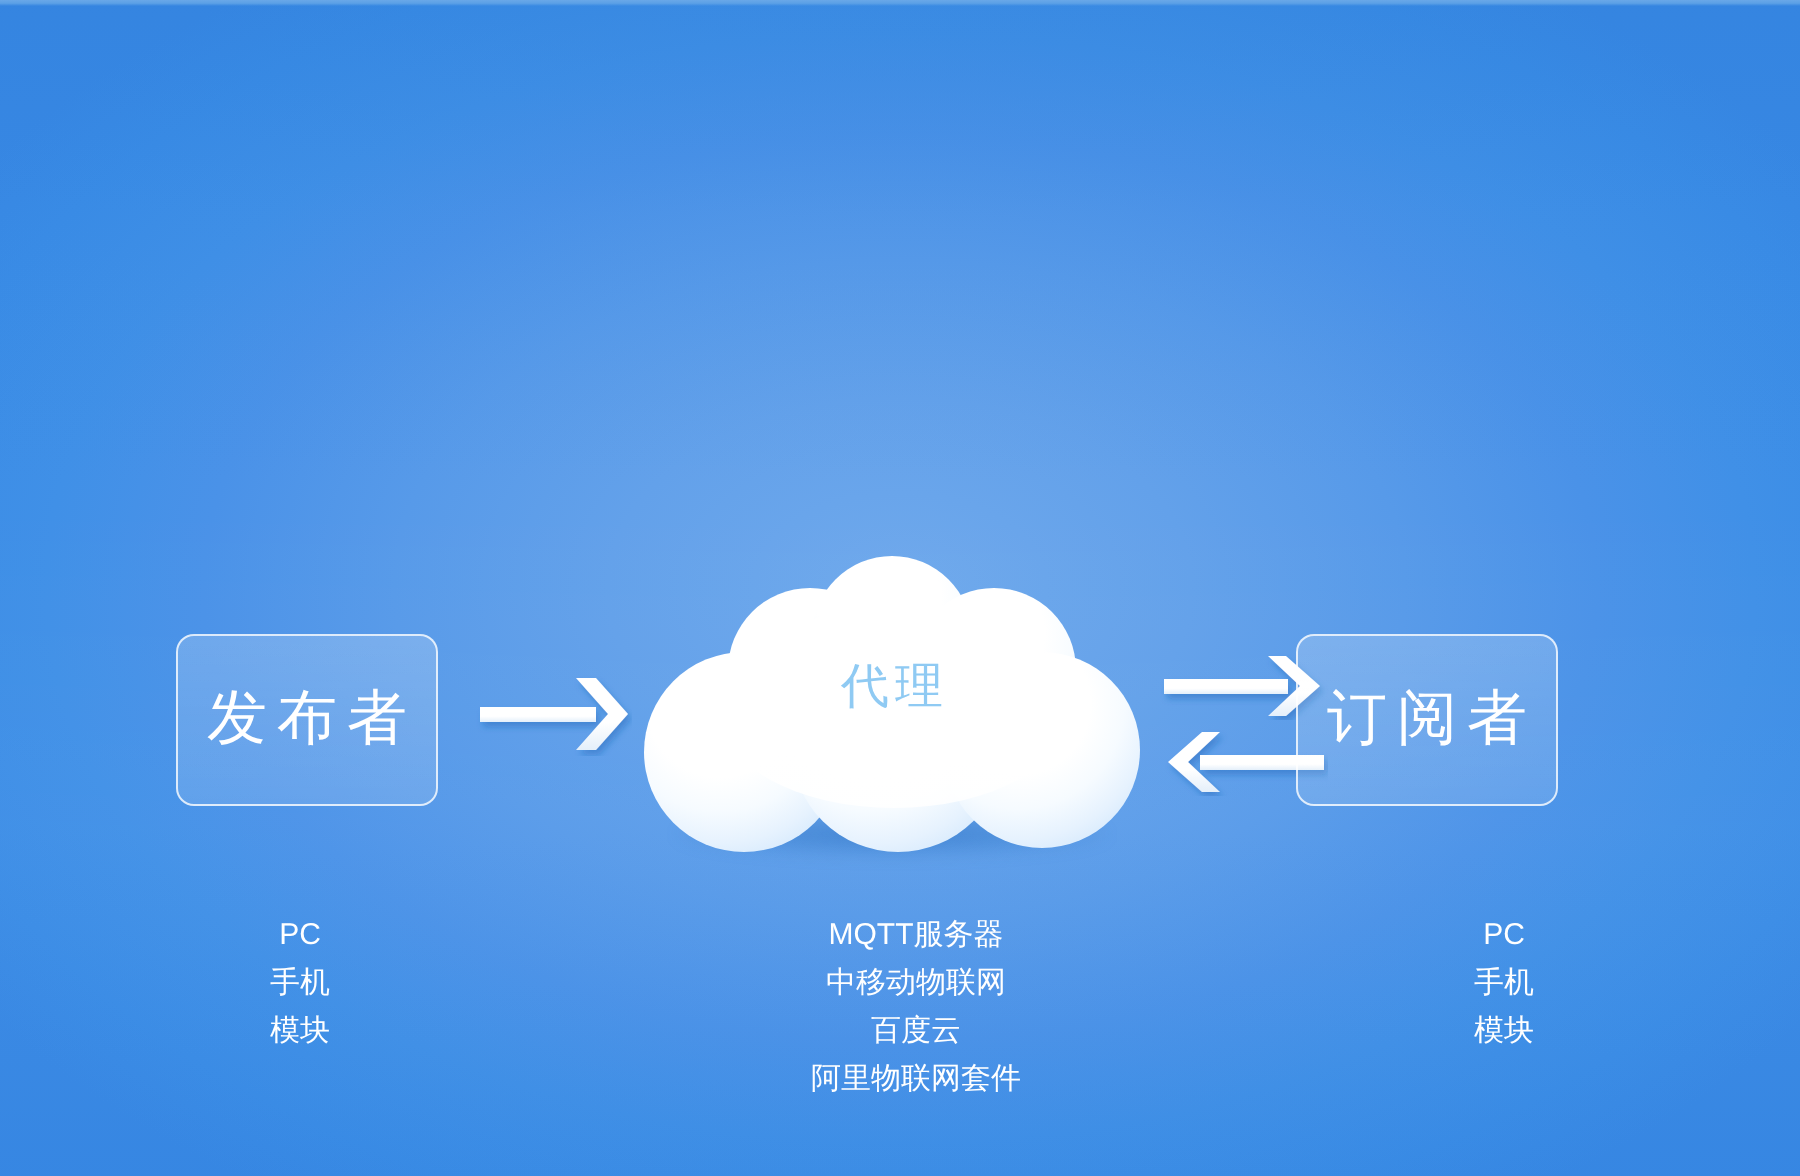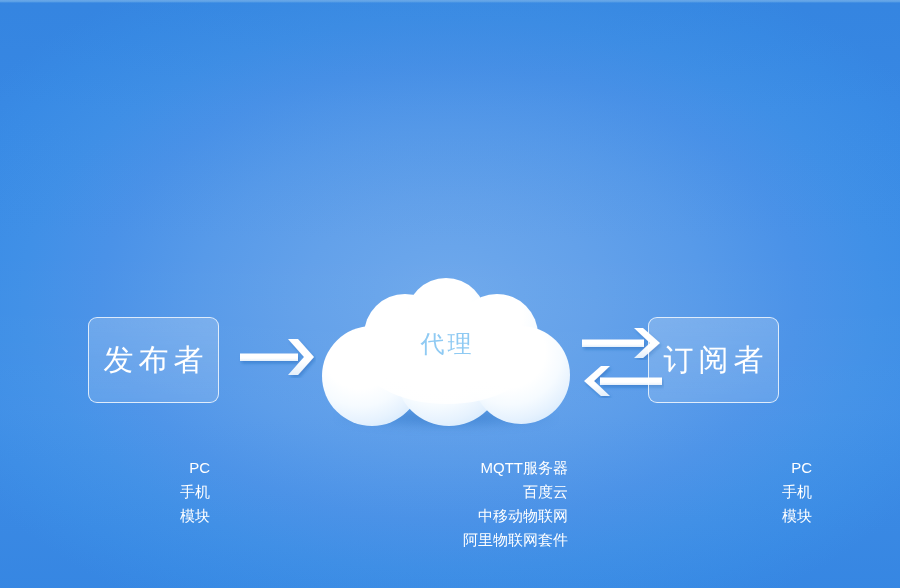--- a/index.html
+++ b/index.html
@@ -166,21 +166,21 @@
 
   
   .arrow { position: absolute; }
   #arrow-left-single  { left: 238px; top: 336px; width: 78px; height: 42px; }
   #arrow-right-top    { left: 580px; top: 326px; width: 84px; height: 34px; }
   #arrow-right-bottom { left: 580px; top: 364px; width: 84px; height: 34px; }
 
   
   .caption {
     position: absolute;
-    text-align: right;
+    text-align: center;
     color: #ffffff;
     font-size: 15px;
     line-height: 24px;
     white-space: nowrap;
   }
   .caption .cap-line { display: block; }
   #caption-left   { left: 90px;  top: 456px; width: 120px; }
   #caption-center { left: 348px; top: 456px; width: 220px; }
   #caption-right  { left: 692px; top: 456px; width: 120px; }
 </style>
@@ -271,22 +271,22 @@
   </div>
 
   <div class="caption" id="caption-left">
     <span class="cap-line">PC</span>
     <span class="cap-line">手机</span>
     <span class="cap-line">模块</span>
   </div>
 
   <div class="caption" id="caption-center">
     <span class="cap-line">MQTT服务器</span>
+    <span class="cap-line">中移动物联网</span>
     <span class="cap-line">百度云</span>
-    <span class="cap-line">中移动物联网</span>
     <span class="cap-line">阿里物联网套件</span>
   </div>
 
   <div class="caption" id="caption-right">
     <span class="cap-line">PC</span>
     <span class="cap-line">手机</span>
     <span class="cap-line">模块</span>
   </div>
 
 </div>

